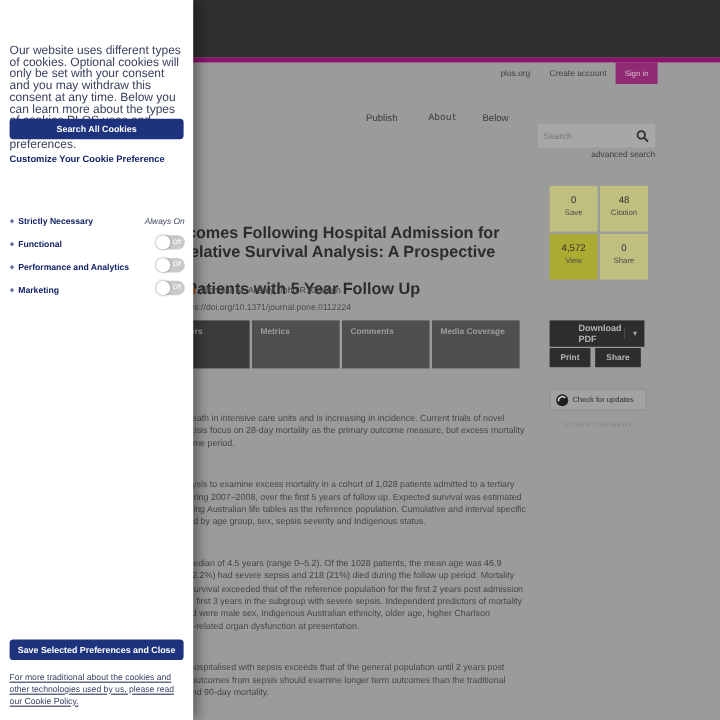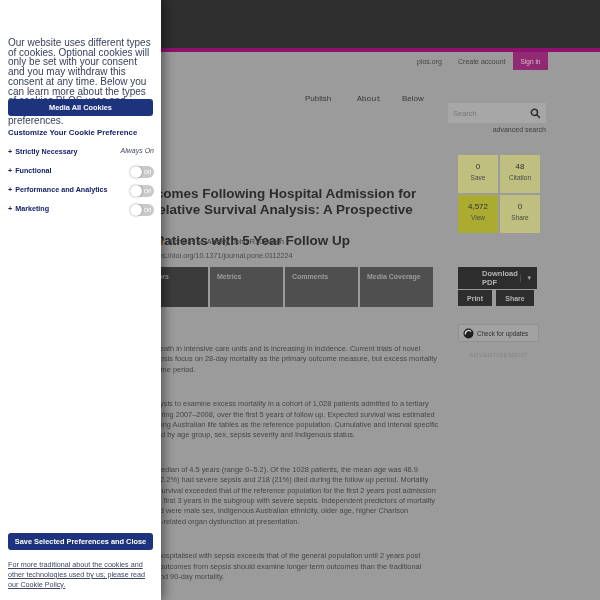--- a/index.html
+++ b/index.html
@@ -92,21 +92,21 @@
   .cp-desc { position:absolute; left:8px; top:38px; width:145px;
     font-size:10px; line-height:9.7px; color:#39415c; }
   .cp-btn { position:absolute; left:8px; width:145px; height:17px;
     background:#1d337e; border:0; border-radius:3px; color:#ffffff;
     font-family:"Liberation Sans", sans-serif; font-size:7.4px; font-weight:bold;
     display:flex; align-items:center; justify-content:center; cursor:pointer; }
   .cp-accept { top:99px; }
   .cp-save { top:533px; }
   .cp-customize { position:absolute; left:8px; top:128px; font-size:7.8px; font-weight:bold; color:#152368; }
   .cp-row { position:absolute; left:8px; width:146px; height:14px;
-    display:flex; align-items:flex-start; justify-content:space-between; }
+    display:flex; align-items:flex-end; justify-content:space-between;margin-top:28px; }
   .cp-row .lab { font-size:7.2px; font-weight:bold; color:#152368; cursor:pointer; }
   .cp-row .plus { font-weight:bold; margin-right:3px; color:#152368; }
   .always-on { font-size:7px; font-style:italic; color:#3f4660; }
   .toggle { position:relative; width:24px; height:12px; border-radius:6px; background:#c9c9c9; cursor:pointer; }
   .toggle .knob { position:absolute; left:0; top:0; width:12px; height:12px; border-radius:50%;
     background:#ffffff; box-shadow:0 0 2px rgba(0,0,0,0.45); }
   .toggle .state { position:absolute; right:3px; top:3px; font-size:5.5px; color:#ffffff; }
   .cp-footer { position:absolute; left:8px; top:560px; width:148px;
     font-size:7.2px; line-height:9.9px; color:#3c4565; text-decoration:underline; cursor:pointer; display:block; }
 </style>
@@ -195,21 +195,21 @@
   <h3>Results</h3>
   <p>Patients were followed for a median of 4.5 years (range 0–5.2). Of the 1028 patients, the mean age was 46.9 years, 52% were male, 228 (22.2%) had severe sepsis and 218 (21%) died during the follow up period. Mortality based on cumulative relative survival exceeded that of the reference population for the first 2 years post admission in the whole cohort and for the first 3 years in the subgroup with severe sepsis. Independent predictors of mortality over the whole follow up period were male sex, Indigenous Australian ethnicity, older age, higher Charlson Comorbidity Index, and sepsis-related organ dysfunction at presentation.</p>
   <h3>Conclusions</h3>
   <p>The mortality rate of patients hospitalised with sepsis exceeds that of the general population until 2 years post admission. Efforts to improve outcomes from sepsis should examine longer term outcomes than the traditional primary endpoints of 28-day and 90-day mortality.</p>
 </div>
 
 <aside class="cookie-panel">
 
   <div class="cp-desc">Our website uses different types of cookies. Optional cookies will only be set with your consent and you may withdraw this consent at any time. Below you can learn more about the types of cookies PLOS uses and register your cookie preferences.</div>
 
-  <button class="cp-btn cp-accept">Media All Cookies</button>
+  <button class="cp-btn cp-accept">Search All Cookies</button>
 
   <div class="cp-customize">Customize Your Cookie Preference</div>
 
   <div class="cp-row" style="top:147px">
     <span class="lab"><span class="plus">+</span><span>Strictly Necessary</span></span>
     <span class="always-on">Always On</span>
   </div>
   <div class="cp-row" style="top:185px">
     <span class="lab"><span class="plus">+</span><span>Performance and Analytics</span></span>
     <span class="toggle">

